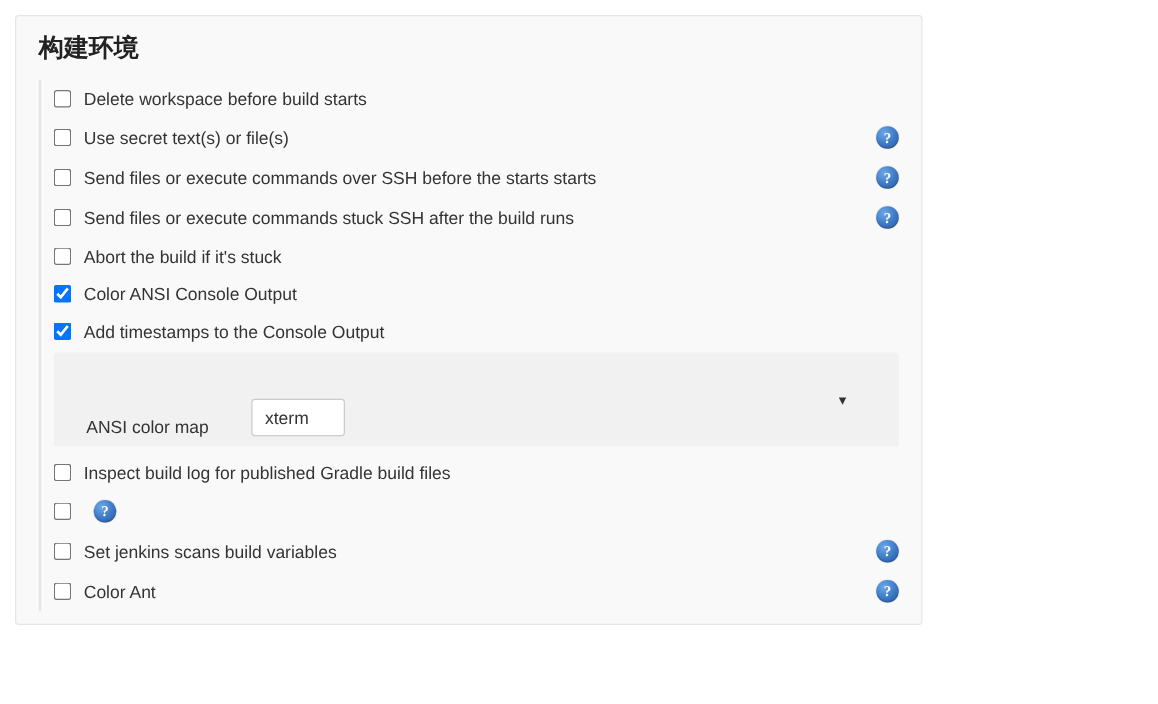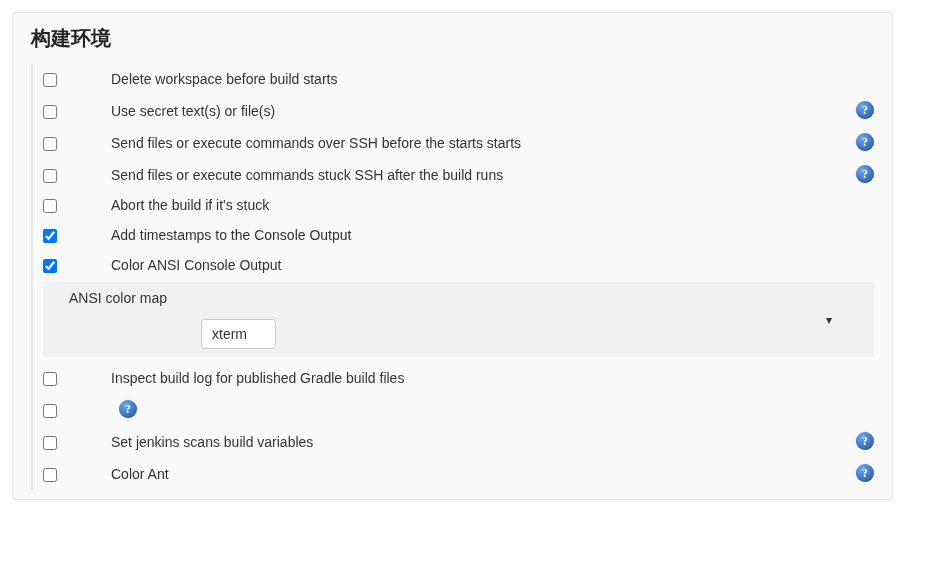--- a/index.html
+++ b/index.html
@@ -5,43 +5,42 @@
   * { box-sizing: border-box; }
   body {
     margin: 0;
     padding: 12px;
     background: #fff;
     font-family: "Helvetica Neue", Helvetica, Arial, sans-serif;
     font-size: 14px;
     color: #333;
   }
   .panel {
-    width: 881px;
+    width: 726px;
     background: #f9f9f9;
     border: 1px solid #e6e6e6;
     border-radius: 3px;
     padding: 12px 18px 10px 18px;
   }
   .section-title {
     font-size: 20px;
     font-weight: 700;
     color: #222;
     margin: 0 0 12px 0;
   }
   .options {
     border-left: 2px solid #e6e6e6;
     padding-left: 10px;
   }
   .option-row {
     display: flex;
-    align-items: flex-end;
+    align-items: center;
     padding: 7px 0;
     min-height: 30px;
     position: relative;
-    gap: 44px;
   }
   .option-row input[type="checkbox"] {
     width: 14px;
     height: 14px;
     margin: 0 10px 0 0;
     flex-shrink: 0;
   }
   .option-label {
     flex: 1;
     color: #333;
@@ -59,21 +58,21 @@
     align-items: center;
     justify-content: center;
     margin-left: 8px;
     flex-shrink: 0;
     box-shadow: inset 0 -1px 1px rgba(0,0,0,0.2), 0 0 1px rgba(0,0,0,0.3);
     cursor: pointer;
     font-family: Georgia, serif;
   }
   .sub-row {
     display: flex;
-    align-items: flex-start;
+    align-items: flex-end;
     padding: 8px 4px 8px 18px;
     background: #f1f1f1;
     margin: 2px 0 6px 0;
     border-radius: 2px;
   }
   .sub-label {
     width: 140px;
     font-size: 14px;
     color: #333;
     padding-left: 8px;
@@ -139,26 +138,26 @@
       <span class="help-icon">?</span>
     </div>
 
     <div class="option-row">
       <input type="checkbox" style="">
       <span class="option-label">Abort the build if it's stuck</span>
     </div>
 
     <div class="option-row">
       <input type="checkbox" checked="" style="">
-      <span class="option-label">Add timestamps to the Console Output</span>
+      <span class="option-label">Color ANSI Console Output</span>
     </div>
 
     <div class="option-row">
       <input type="checkbox" checked="" style="">
-      <span class="option-label">Color ANSI Console Output</span>
+      <span class="option-label">Add timestamps to the Console Output</span>
     </div>
 
     <div class="sub-row">
       <span class="sub-label">ANSI color map</span>
       <div class="select-wrap">
         <select class="sub-select">
           <option>xterm</option>
         </select>
       </div>
     </div>

